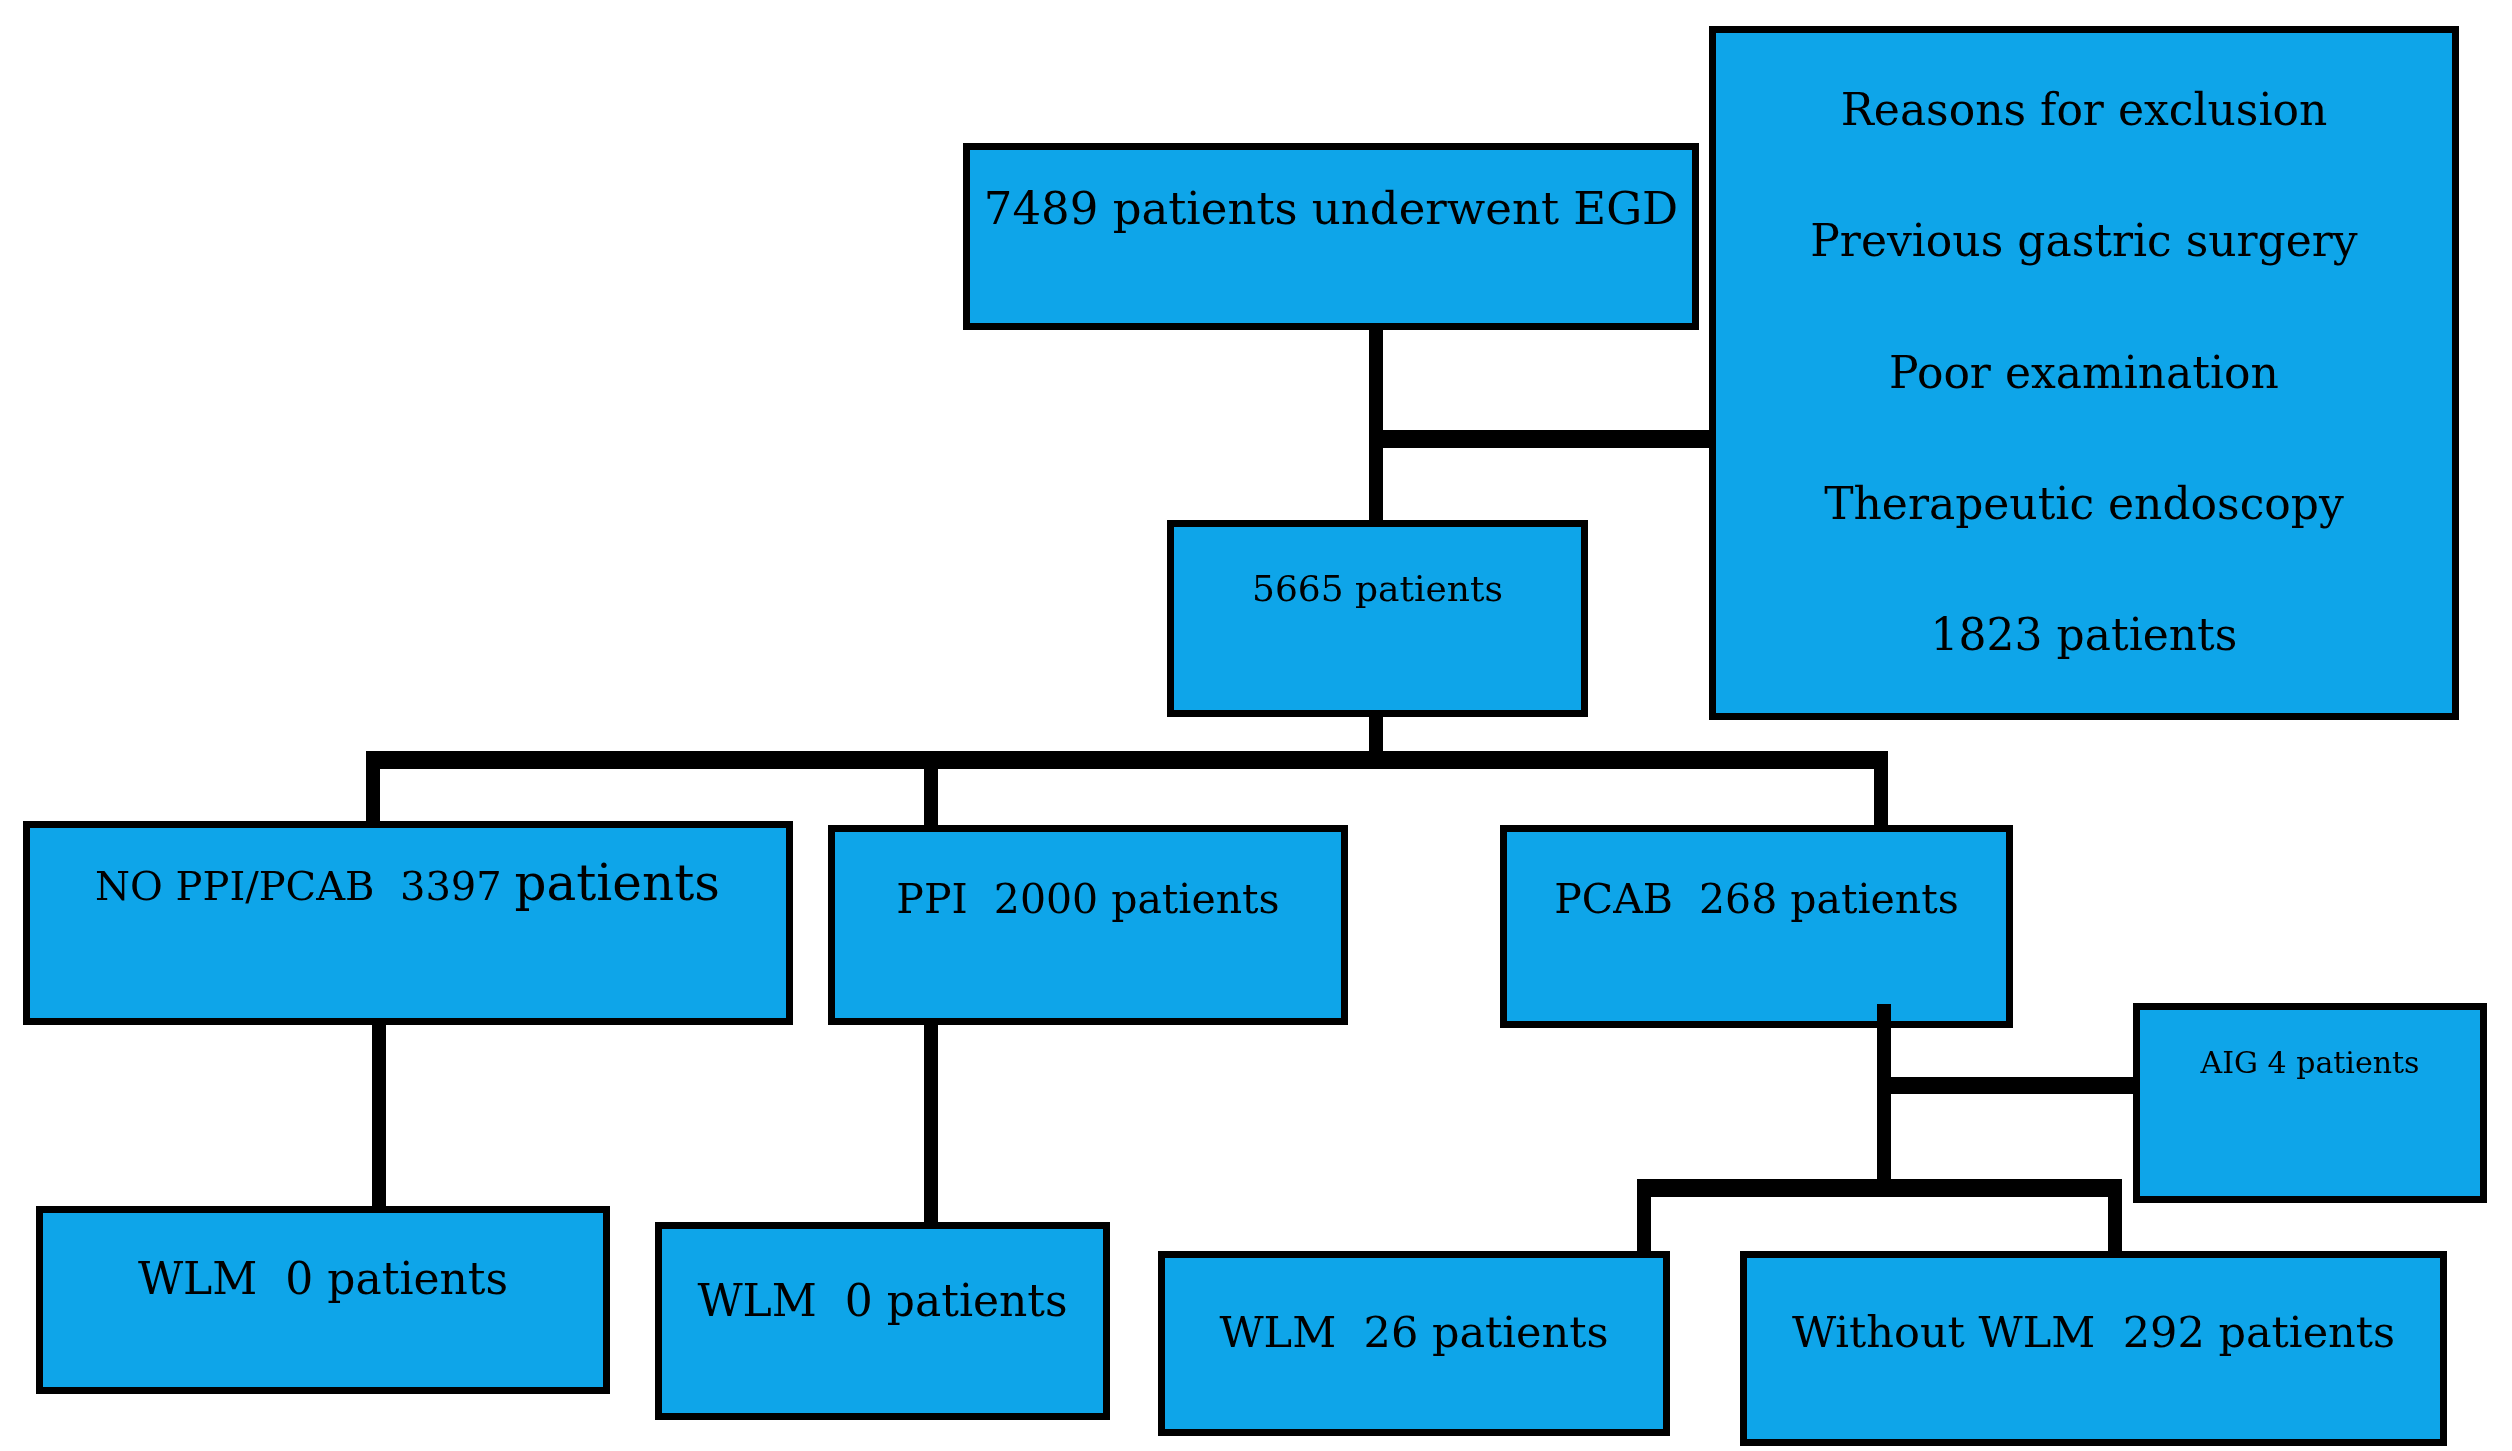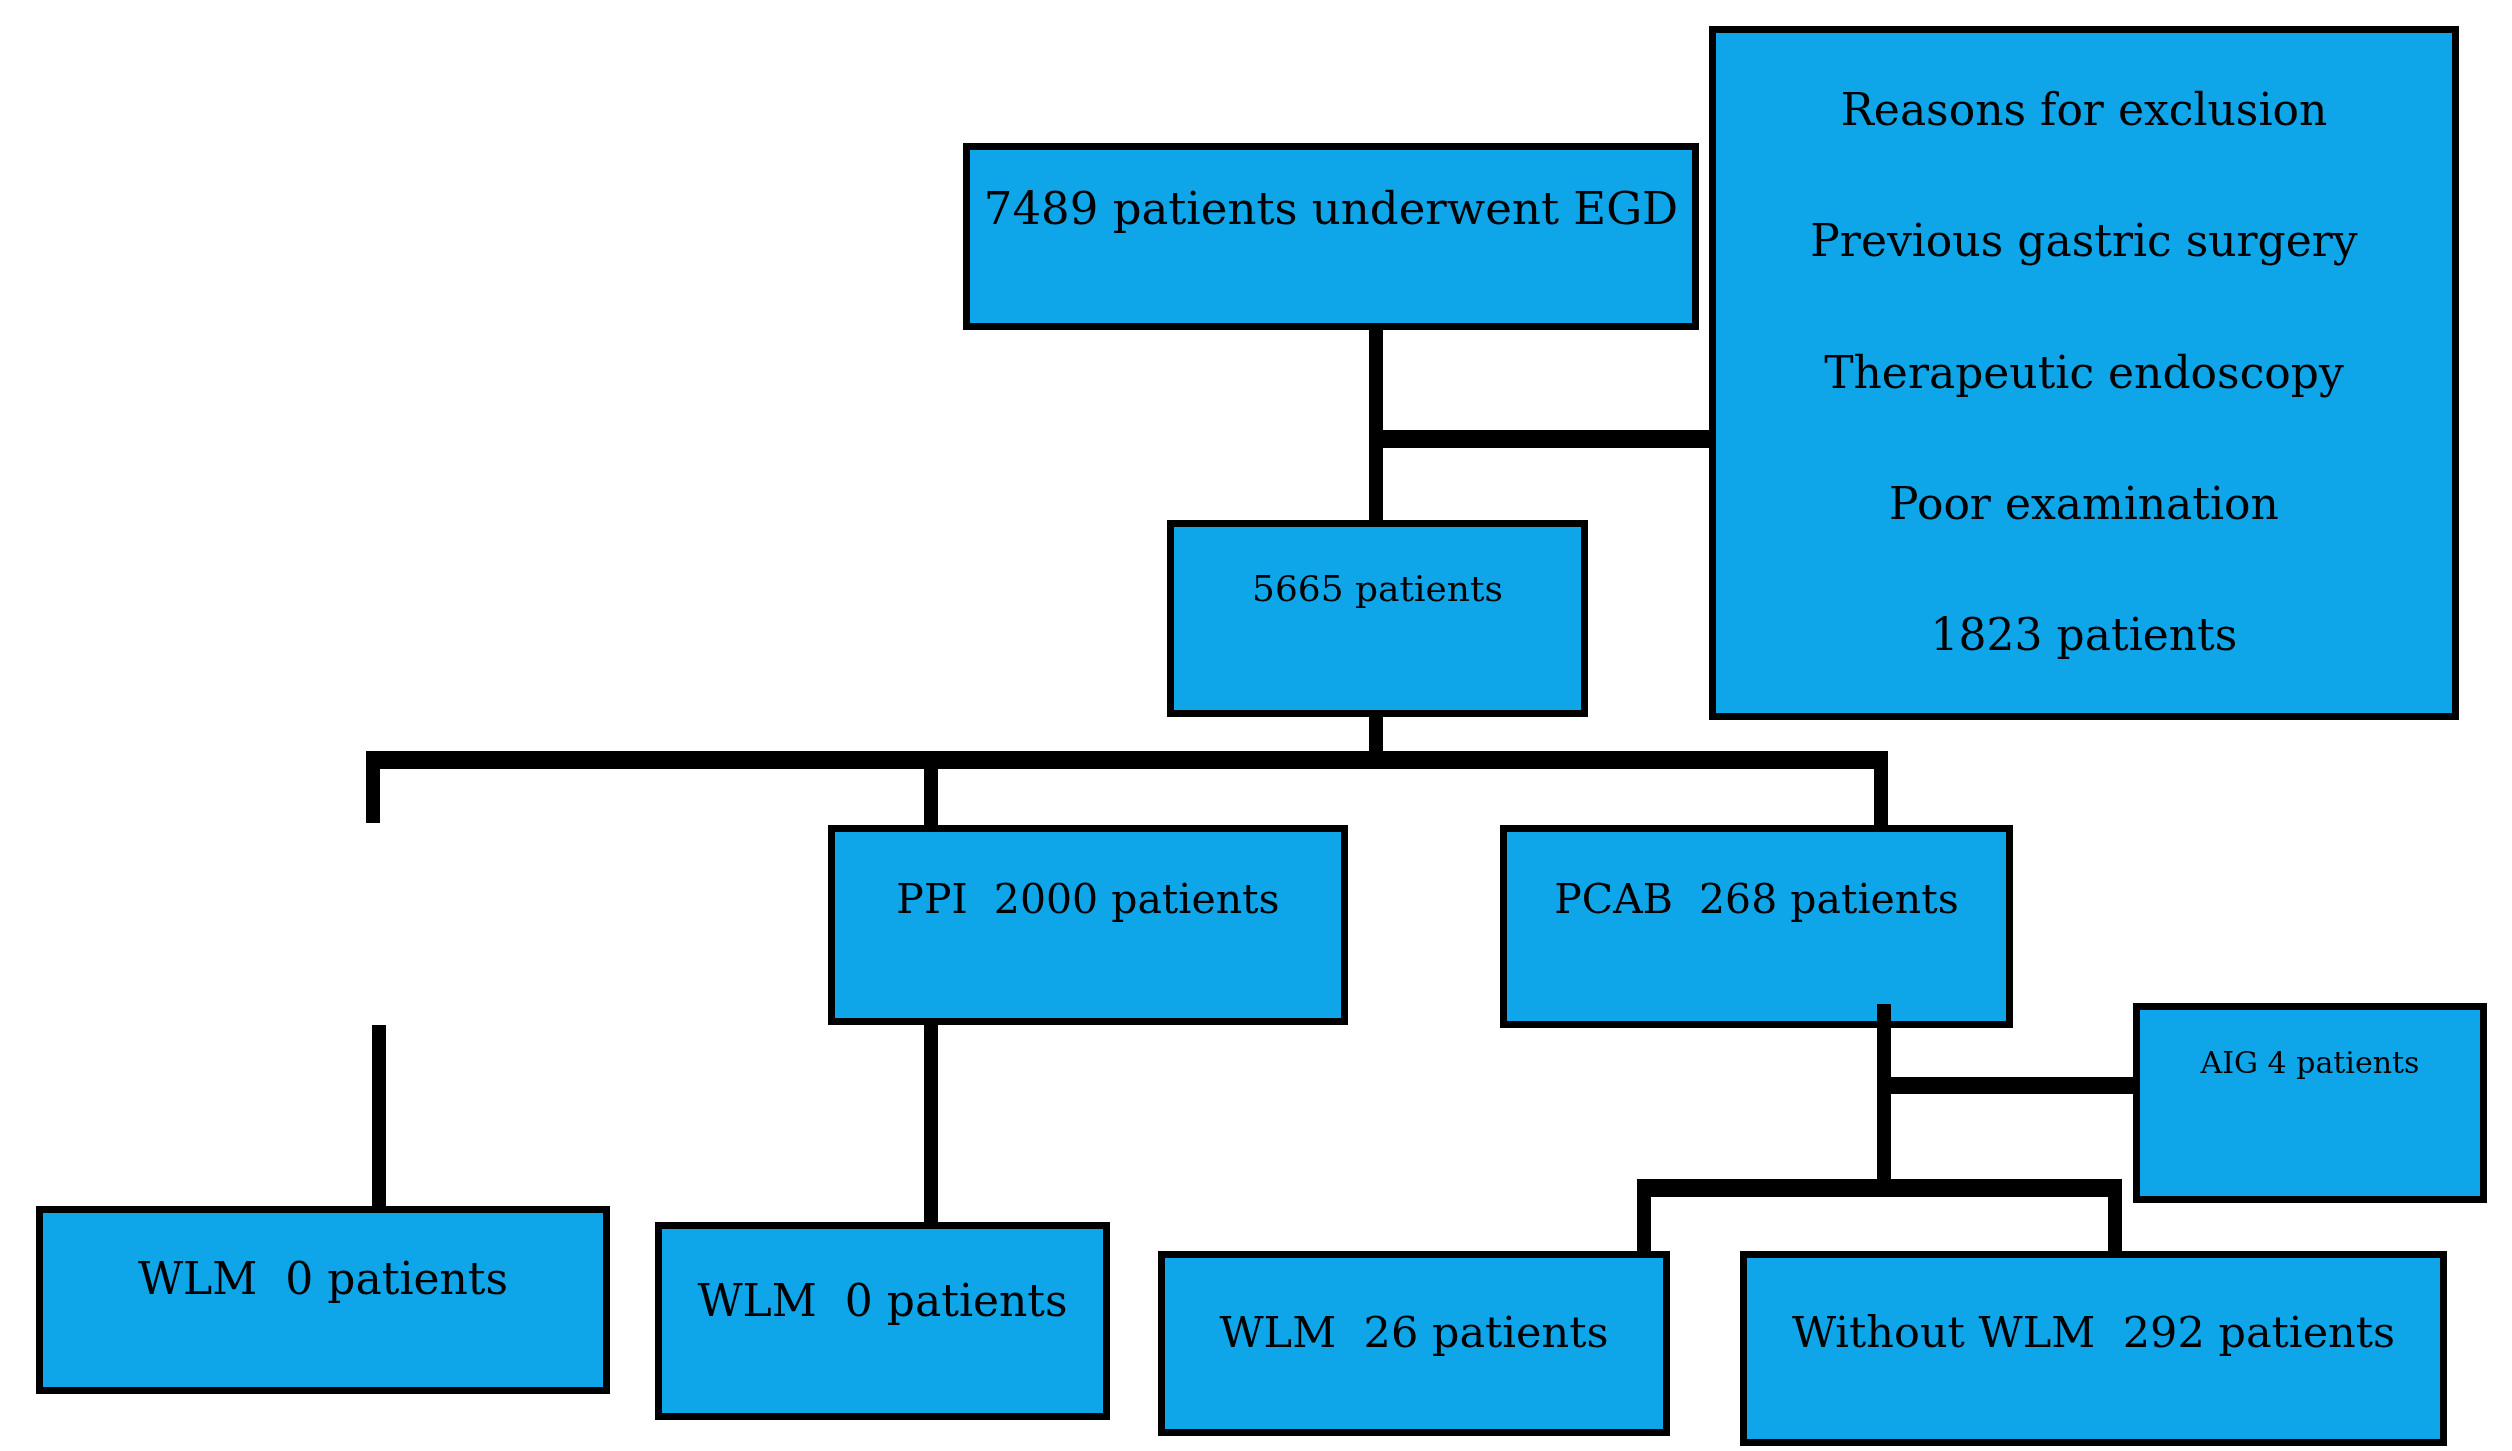--- a/index.html
+++ b/index.html
@@ -96,29 +96,32 @@
   <div class="conn" id="conn-dropwlm55"></div>
   <div class="conn" id="conn-dropwo"></div>
 
   <div class="box" id="box-egd">
     <span class="label">7489 patients underwent EGD</span>
   </div>
 
   <div class="box" id="box-excl">
     <span class="label">Reasons for exclusion</span>
     <span class="label">Previous gastric surgery</span>
+    <span class="label">Poor examination</span>
     <span class="label">Therapeutic endoscopy</span>
-    <span class="label">Poor examination</span>
     <span class="label">1823 patients</span>
   </div>
 
   <div class="box" id="box-5665">
     <span class="label">5665 patients</span>
   </div>
 
+  <div class="box" id="box-noppi">
+    <span class="label"><span>NO PPI/PCAB  3397 </span><span class="emph">patients</span></span>
+  </div>
 
   <div class="box" id="box-ppi">
     <span class="label">PPI  2000 patients</span>
   </div>
 
   <div class="box" id="box-pcab">
     <span class="label">PCAB  268 patients</span>
   </div>
 
   <div class="box" id="box-aig">

